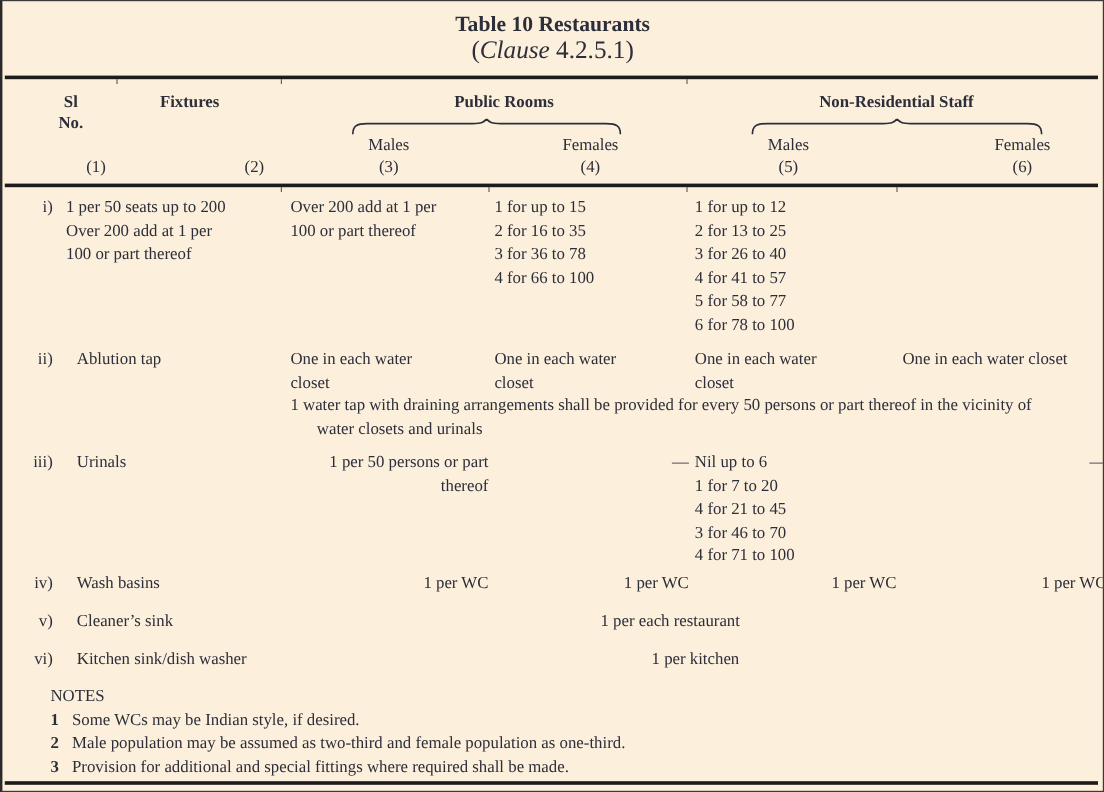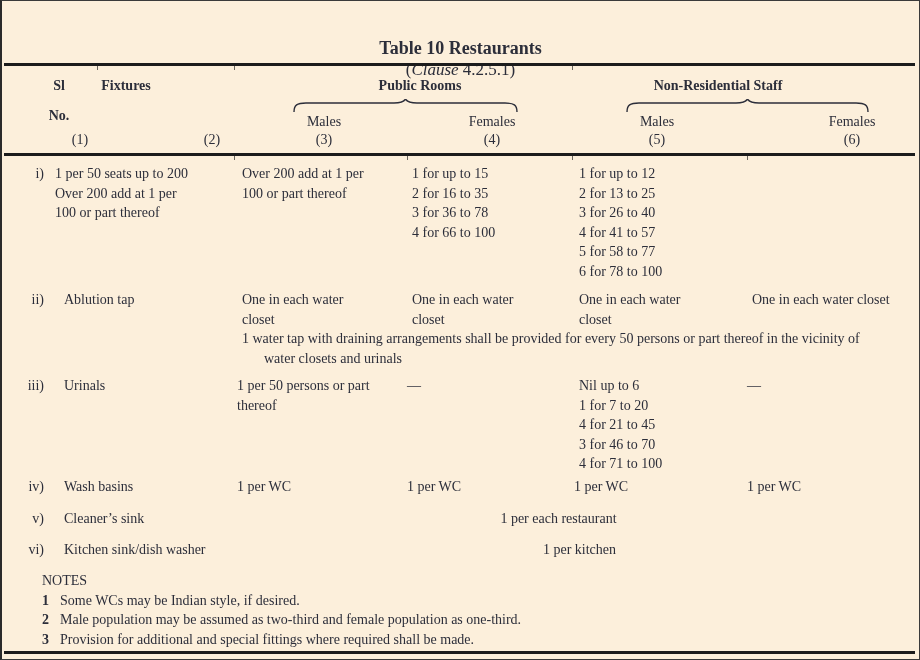--- a/index.html
+++ b/index.html
@@ -14,42 +14,42 @@
     width:920px;height:660px;
     background:var(--background);
     color:var(--text);
     font-family:"Liberation Serif","DejaVu Serif",serif;
     font-size:14px;line-height:19.5px;
     border:1px solid #3a3a3a;
     border-left:2px solid #2a2a2a;
     overflow:hidden;
   }
   .title-block{position:absolute;top:9px;left:0;width:100%;text-align:center;}
-  .title-main{font-weight:bold;font-size:18px;line-height:21px;margin-top:28px;}
-  .title-sub{font-size:17px;line-height:21px;}
+  .title-main{font-weight:bold;font-size:18px;line-height:21px;}
+  .title-sub{font-size:21px;line-height:21px;}
   .italic{font-style:italic;}
   .rule{position:absolute;left:2px;right:4px;height:3px;background:var(--rule);}
   .rule-top{top:62px;}
   .rule-head{top:152px;}
   .rule-bottom{top:650px;}
   .tick{position:absolute;width:1px;height:4px;background:var(--rule);opacity:.65;}
   .rule .tick{top:3px;}
   
   .thead{position:absolute;top:65px;left:0;width:920px;height:87px;}
   .hl{position:absolute;transform:translateX(-50%);white-space:nowrap;}
   .hb{font-weight:bold;}
   .brace{position:absolute;height:13px;}
   .brace svg{display:block;}
   
   .tbody{position:absolute;top:155px;left:0;width:920px;}
   .row{display:grid;grid-template-columns:48px 187px 170px 167px 173px 175px;}
   .c-no{text-align:right;padding-right:6px;}
   .c-fix{padding-left:14px;}
   .c-left{padding-left:5px;}
-  .tc{text-align:left;}
+  .tc{text-align:right;}
   .wrap-narrow{max-width:127px;}
   .nowrap{white-space:nowrap;}
   .span-cell{grid-column:3/7;text-align:center;}
   .shift-left{padding-right:42px;}
   .row-i{margin-top:8px;}
   .row-ii{margin-top:9px;}
   .row-note{margin-left:240px;width:650px;padding-left:22px;text-indent:-22px;}
   .row-iii{margin-top:8px;}
   .row-iv{margin-top:3px;}
   .row-v{margin-top:13px;}
@@ -68,24 +68,24 @@
   </div>
 
   <div class="rule rule-top">
     <span class="tick" style="left:93px"></span>
     <span class="tick" style="left:230px"></span>
     <span class="tick" style="left:568px"></span>
   </div>
 
   <div class="thead">
     <span class="hl hb" style="left:57px;top:10px">Sl</span>
-    <span class="hl hb" style="left:57px;top:40px">No.</span>
-    <span class="hl hb" style="left:124px;top:10px">Fixtures</span>
+    <span class="hl hb" style="left:57px;top:28px">No.</span>
+    <span class="hl hb" style="left:156px;top:10px">Fixtures</span>
     <span class="hl hb" style="left:418px;top:10px">Public Rooms</span>
-    <span class="hl hb" style="left:716px;top:10px">Non-Residential Staff</span>
+    <span class="hl hb" style="left:745px;top:10px">Non-Residential Staff</span>
 
     <span class="brace" style="left:290px;top:33px;width:227px">
       <svg width="227" height="13" viewBox="0 0 227 13">
         <path d="M2,13 C2,6 5,4 14,4 L102,4 C109,4 111.5,3 113.5,0 C115.5,3 118,4 125,4 L213,4 C222,4 225,6 225,13" fill="none" stroke="#2c2e3a" stroke-width="1.4"></path>
       </svg>
     </span>
     <span class="brace" style="left:623px;top:33px;width:245px">
       <svg width="245" height="13" viewBox="0 0 245 13">
         <path d="M2,13 C2,6 5,4 14,4 L111,4 C118,4 120.5,3 122.5,0 C124.5,3 127,4 134,4 L231,4 C240,4 243,6 243,13" fill="none" stroke="#2c2e3a" stroke-width="1.4"></path>
       </svg>

